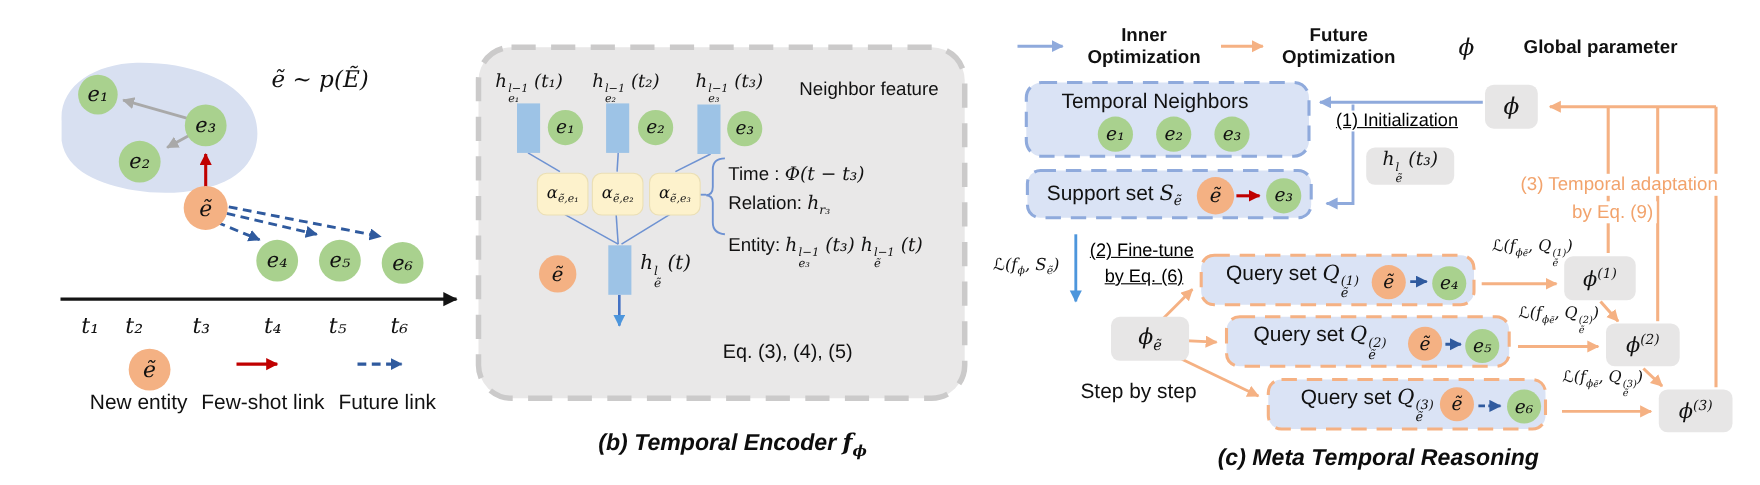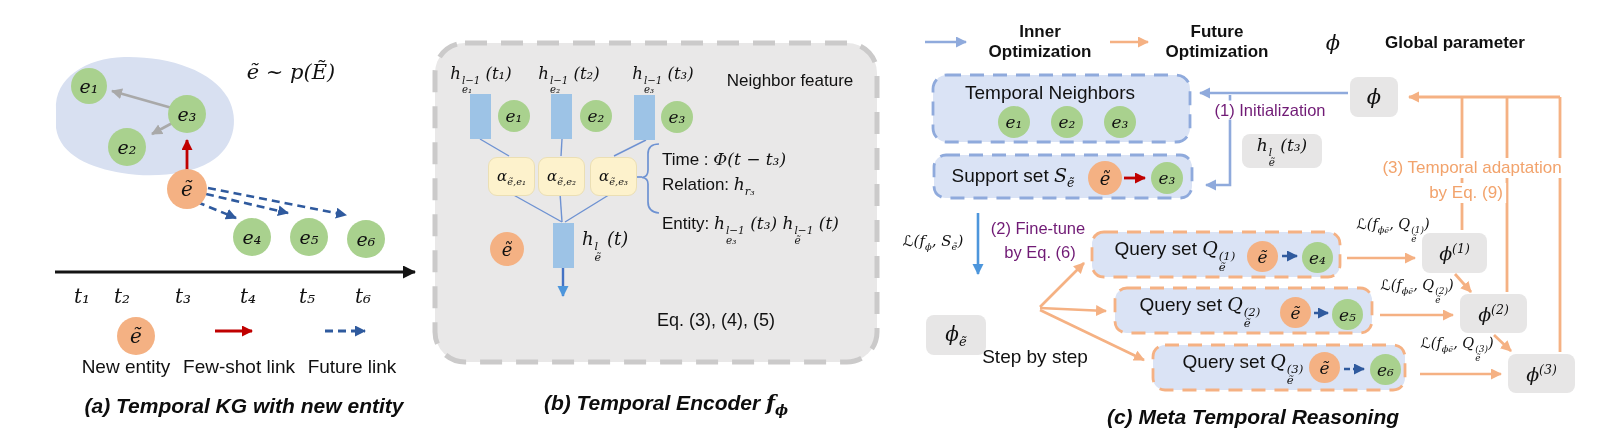--- a/index.html
+++ b/index.html
@@ -14,21 +14,21 @@
       line-height:0.95;font-size:0.62em;margin-left:1px;}
   .ss sup,.ss sub{font-size:1em;line-height:0.95;position:static;vertical-align:baseline;}
   sub,sup{font-size:0.66em;}
   .circ{position:absolute;border-radius:50%;display:flex;align-items:center;justify-content:center;}
   .gcirc{background:#A9D18E;}
   .ocirc{background:#F4B183;}
   .box{position:absolute;display:flex;align-items:center;justify-content:center;}
   .graybox{background:#E7E6E6;border-radius:8px;}
   .yellowbox{background:#FDF2CC;border:1px solid #EBDFB4;border-radius:9px;}
   .bar{position:absolute;background:#9DC3E6;}
-  .bluetxt{color:#701a75;}
+  .bluetxt{color:#000000;text-decoration:underline;}
   .orgtxt{color:#F2A36C;}
   .bold{font-weight:bold;}
   .cap{font-weight:bold;font-style:italic;font-size:21px;color:#0d0d0d;}
   .whitebg{background:#ffffff;padding:0 3px;}
   .f17{font-size:17px;} .f16{font-size:16.5px;} .f18{font-size:18px;} .f19{font-size:19px;}
   .f20{font-size:20px;} .f21{font-size:21px;} .f14{font-size:14.5px;} .f15{font-size:15px;}
 </style>
 </head>
 <body>
 
@@ -158,21 +158,20 @@
   <div class="ctr m f20" style="left:248px;top:296px;">t₄</div>
   <div class="ctr m f20" style="left:307px;top:296px;">t₅</div>
   <div class="ctr m f20" style="left:363px;top:296px;">t₆</div>
 
   <div class="circ ocirc" style="left:117px;top:317px;width:38px;height:38px;">
       <span class="m f20">ẽ</span>
     </div>
   <div class="ctr f19" style="left:126px;top:367px;">New entity</div>
   <div class="ctr f19" style="left:239px;top:367px;">Few-shot link</div>
   <div class="ctr f19" style="left:352px;top:367px;">Future link</div>
-  <div class="ctr cap" style="left:244px;top:406px;">(a) Temporal KG with new entity</div>
 
   <div class="ctr m f16" style="left:481px;top:80px;">h<span class="ss">
         <sup>l−1</sup>
         <sub>e₁</sub>
       </span> (t₁)</div>
   <div class="ctr m f16" style="left:569px;top:80px;">h<span class="ss">
         <sup>l−1</sup>
         <sub>e₂</sub>
       </span> (t₂)</div>
   <div class="ctr m f16" style="left:663px;top:80px;">h<span class="ss">
@@ -264,21 +263,21 @@
   <div class="box graybox" style="left:1242px;top:134px;width:80px;height:34px;">
       <span class="m f17">h<span class="ss">
           <sup>l</sup>
           <sub>ẽ</sub>
         </span> (t₃)</span>
     </div>
 
   <div class="ctr m f15" style="left:933px;top:242px;">ℒ(f<sub>ϕ</sub>, S<sub>ẽ</sub>)</div>
   <div class="ctr bluetxt f16" style="left:1038px;top:228px;text-align:center;">(2) Fine-tune</div>
   <div class="ctr bluetxt f16" style="left:1040px;top:252px;">by Eq. (6)</div>
-  <div class="box graybox" style="left:926px;top:288px;width:60px;height:40px;margin-top:27px;">
+  <div class="box graybox" style="left:1010px;top:288px;width:71px;height:40px;">
       <span class="m f20">ϕ<sub>ẽ</sub></span>
     </div>
   <div class="ctr f19" style="left:1035px;top:357px;">Step by step</div>
 
   <div class="ctr f19" style="left:1175px;top:255px;">Query set <span class="m">Q<span class="ss">
           <sup>(1)</sup>
           <sub>ẽ</sub>
         </span></span></div>
   <div class="circ ocirc" style="left:1247px;top:241px;width:31px;height:31px;">
       <span class="m f17">ẽ</span>

